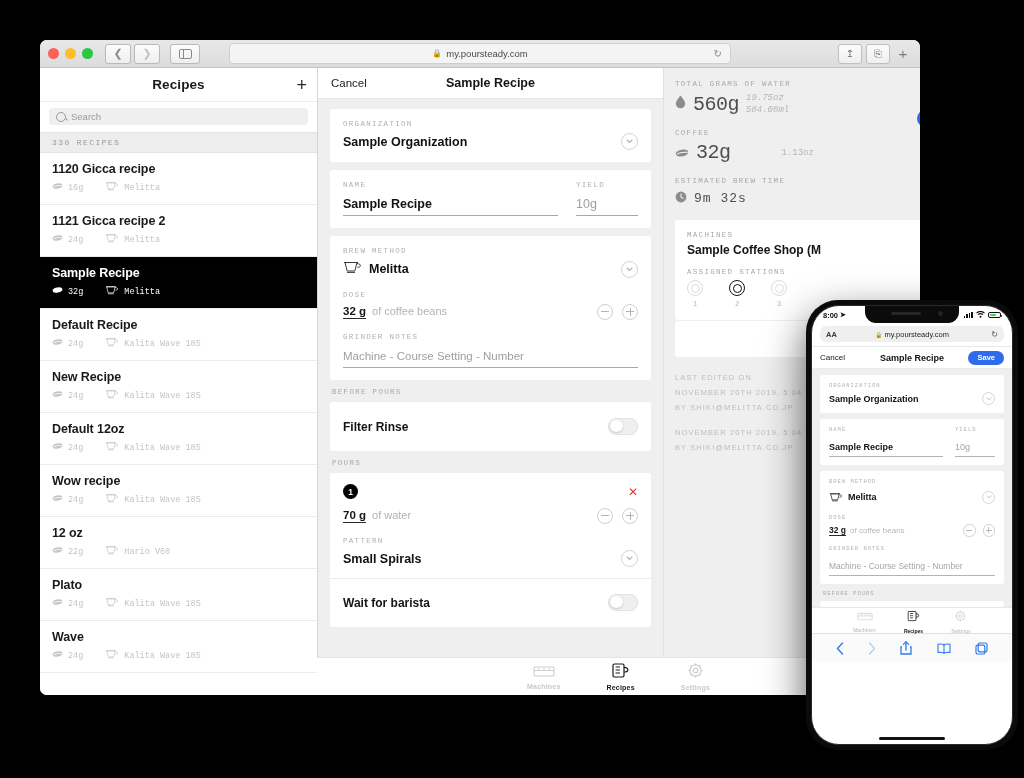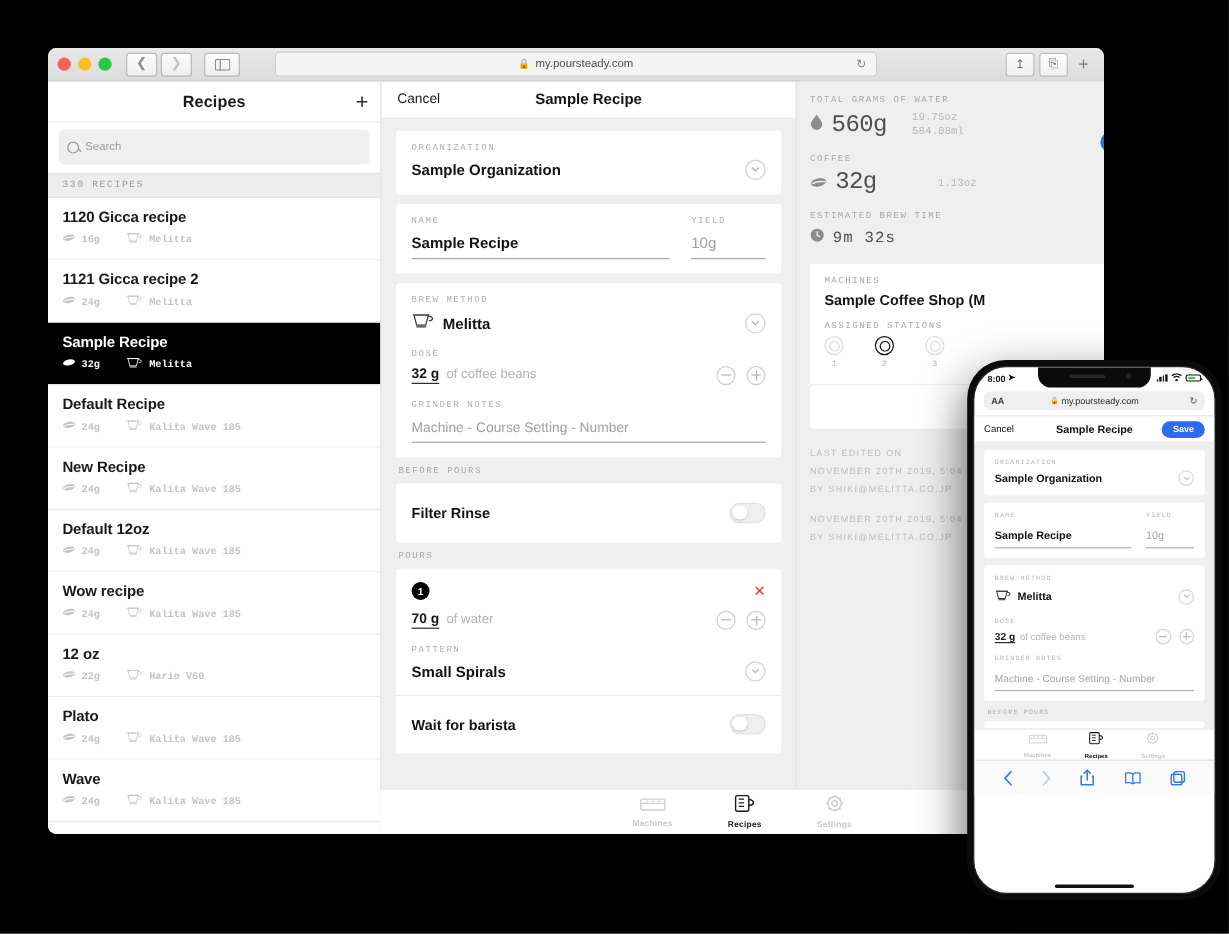--- a/index.html
+++ b/index.html
@@ -61,41 +61,41 @@
   
   .sidebar{width:277px;background:#fff;border-right:1px solid #d6d6d6;
     display:flex;flex-direction:column;overflow:hidden;}
   .sb-head{height:33px;display:flex;align-items:center;justify-content:center;position:relative;
     border-bottom:1px solid #ececec;background:#fff;}
   .sb-title{font-size:13.5px;font-weight:bold;color:#1a1a1a;letter-spacing:.1px;}
   .sb-plus{position:absolute;right:10px;top:50%;transform:translateY(-50%);
     font-size:18px;color:#2b2b2b;line-height:1;font-weight:300;}
   .sb-search-wrap{padding:6px 9px 7px 9px;background:#fff;}
   .sb-search{
-    height:29px;background:#efefef;border-radius:4px;display:flex;align-items:center;
+    height:17px;background:#efefef;border-radius:4px;display:flex;align-items:center;
     padding:0 7px;gap:5px;
   }
   .sb-search .mag{width:8px;height:8px;border:1.2px solid #9a9a9a;border-radius:50%;position:relative;flex:none;}
   .sb-search .mag:after{content:"";position:absolute;width:3.4px;height:1.2px;background:#9a9a9a;
     right:-3px;bottom:0.2px;transform:rotate(45deg);}
   .sb-search-ph{font-size:9.5px;color:#9b9b9b;}
   .sb-count{
     background:#ededed;padding:5px 12px;font-size:8px;letter-spacing:1.4px;
     color:#9a9a9a;font-family:"Liberation Mono", monospace;border-top:1px solid #e4e4e4;
     border-bottom:1px solid #e4e4e4;
   }
   .sb-list{flex:1;overflow:hidden;}
   .rec{
     padding:9px 12px 10px 12px;border-bottom:1px solid #ebebeb;background:#fff;
   }
   .rec.active{background:#000;}
   .rec-name{font-size:12.5px;font-weight:bold;color:#1a1a1a;margin-bottom:5px;letter-spacing:-.1px;}
   .rec.active .rec-name{color:#fff;}
   .rec-meta{display:flex;align-items:center;gap:5px;font-family:"Liberation Mono", monospace;
-    font-size:8.5px;color:#c4c4c4;font-weight:bold;}
+    font-size:8.5px;color:#c4c4c4;}
   .rec.active .rec-meta{color:#fff;}
   .rec-meta .sep{width:12px;}
   .bean{flex:none;}
   .cupi{flex:none;}
 
   
   .maincol{width:345px;background:#efefef;display:flex;flex-direction:column;overflow:hidden;
     border-right:1px solid #e0e0e0;}
   .app-head{height:30px;background:#fff;border-bottom:1px solid #e7e7e7;position:relative;
     display:flex;align-items:center;}
@@ -603,21 +603,21 @@
 
           <div class="sblock">
             <div class="slabel">TOTAL GRAMS OF WATER</div>
             <div class="sline">
               <span>
                 <svg width="11" height="14" viewBox="0 0 11 14">
                     <path d="M5.5 0.6C3 4 .8 6.2.8 8.6A4.7 4.7 0 0 0 10.2 8.6C10.2 6.2 8 4 5.5.6z" fill="#8c8c8c"></path>
                   </svg>
               </span>
               <span class="sbig">560g</span>
-              <span style="margin-left:14px;">
+              <span style="font-style:italic;">
                 <div class="salt" style="margin-left:0;">19.75oz</div>
                 <div class="salt" style="margin-left:0;">584.08ml</div>
               </span>
             </div>
           </div>
 
           <div class="sblock">
             <div class="slabel">COFFEE</div>
             <div class="sline">
               <span>

